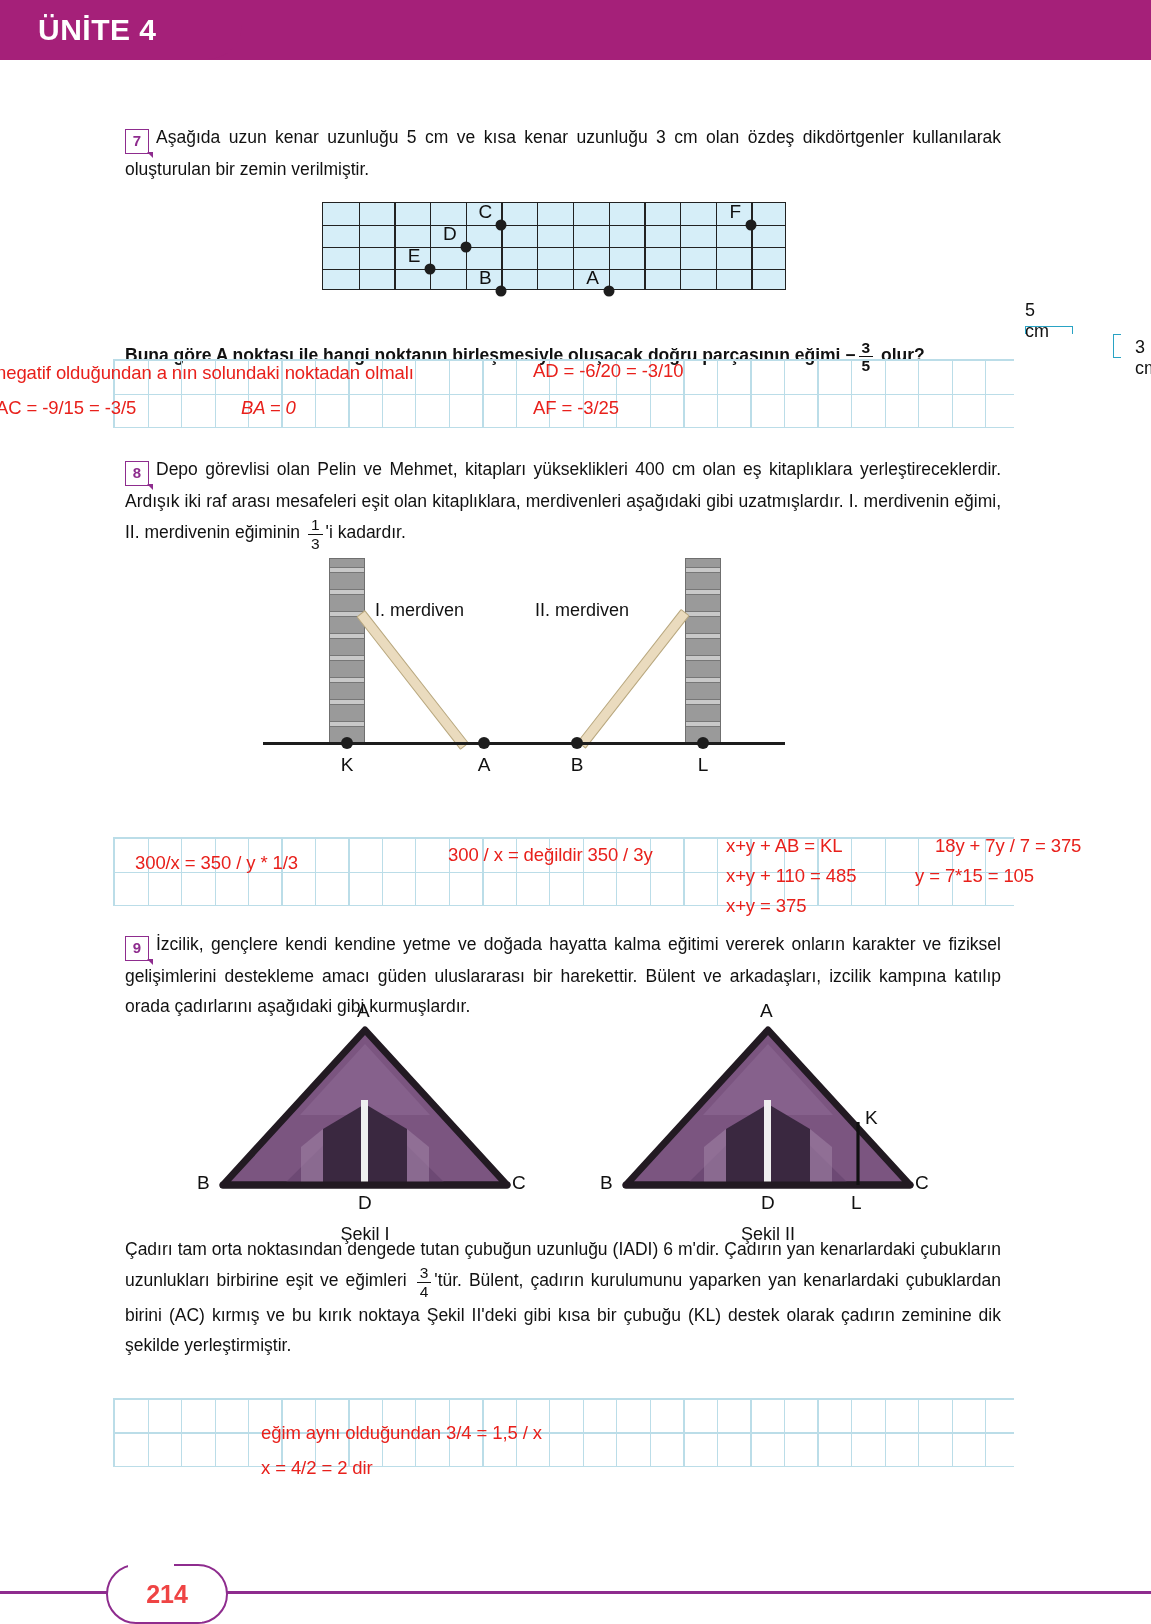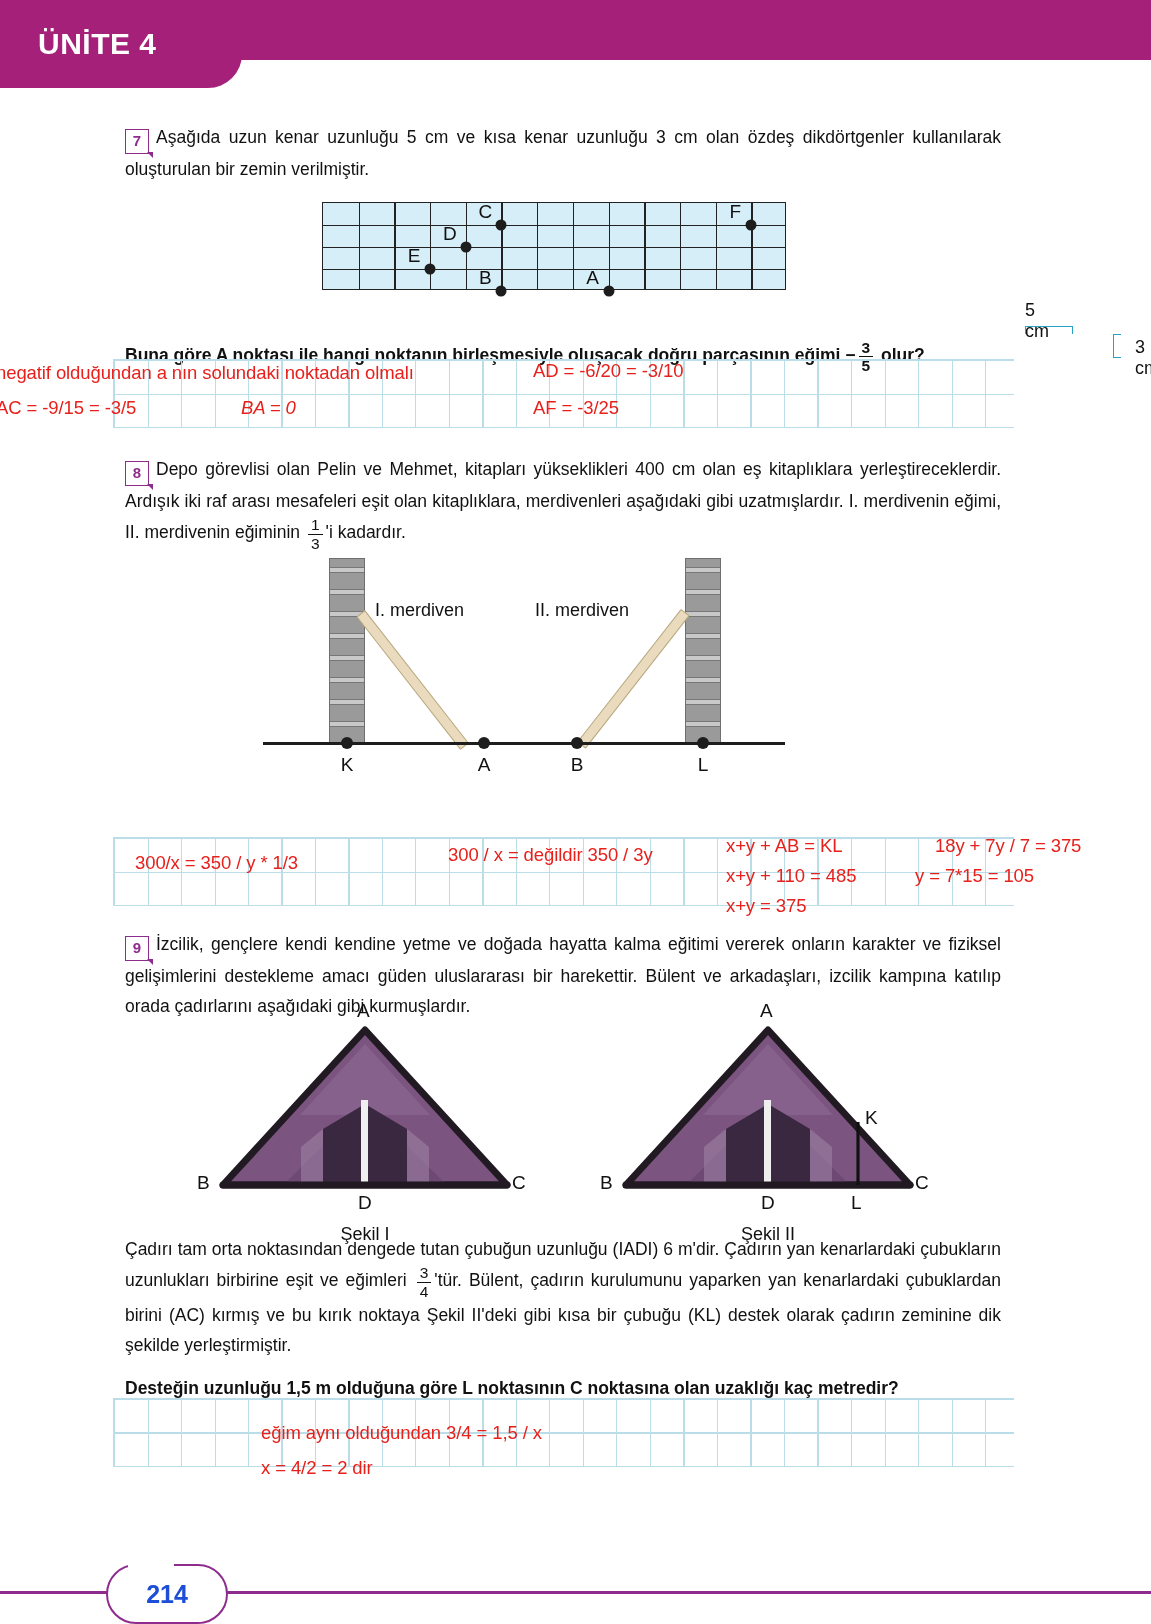--- a/index.html
+++ b/index.html
@@ -2,21 +2,21 @@
 <html lang="tr"><head>
 <meta charset="utf-8">
 <style>
   html,body{margin:0;padding:0;}
   body{
     width:1151px;height:1624px;background:#ffffff;
     font-family:"Liberation Sans", sans-serif;
     color:#1a1a1a;position:relative;overflow:hidden;
   }
   #unit-tab{
-    position:absolute;left:0;top:0;width:242px;height:88px;
+    position:absolute;left:0;top:0;width:242px;height:59px;
     background:#A52079;border-bottom-right-radius:34px;
     display:flex;align-items:center;
   }
   #unit-tab-label{
     color:#fff;font-weight:bold;font-size:30px;letter-spacing:.5px;
     margin-left:38px;
   }
   #banner-fill{
     position:absolute;left:0;top:0;width:100%;height:60px;background:#A52079;
   }
@@ -108,21 +108,21 @@
   .tentlabel{position:absolute;font-size:19px;color:#111;}
   .sekil{position:absolute;font-size:18px;color:#111;text-align:center;width:160px;}
 
   
   #footer-rule{position:absolute;left:0;top:1519px;width:1151px;height:2.6px;background:#8E2C8E;}
   #pagenum-pill{
     position:absolute;left:106px;top:1492px;width:118px;height:56px;
     border:2.6px solid #8E2C8E;border-radius:30px;background:#fff;
     display:flex;align-items:center;justify-content:center;
   }
-  #pagenum-pill span{font-size:25px;font-weight:bold;color:#1d4ed8;}
+  #pagenum-pill span{font-size:25px;font-weight:bold;color:#ef4444;}
   #pill-mask-a{position:absolute;left:128px;top:1490px;width:46px;height:6px;background:#fff;}
   #pill-mask-b{position:absolute;left:156px;top:1544px;width:46px;height:6px;background:#fff;}
 </style>
 </head>
 <body>
 
 <div id="banner-fill"></div>
 <div id="unit-tab">
   <span id="unit-tab-label">ÜNİTE 4</span>
 </div>
@@ -284,21 +284,20 @@
     <div class="tentlabel" style="left:143px;top:170px;">D</div>
     <div class="tentlabel" style="left:247px;top:85px;">K</div>
     <div class="tentlabel" style="left:233px;top:170px;">L</div>
     <div class="sekil" style="left:70px;top:202px;">Şekil II</div>
   </div>
 
   <div class="content" style="top:1150px;">
     <p class="q">
       <span>Çadırı tam orta noktasından dengede tutan çubuğun uzunluğu (IADI) 6 m'dir. Çadırın yan kenarlardaki çubukların uzunlukları birbirine eşit ve eğimleri </span><span class="frac"><span class="num">3</span><span class="den">4</span></span><span>'tür. Bülent, çadırın kurulumunu yaparken yan kenarlardaki çubuklardan birini (AC) kırmış ve bu kırık noktaya Şekil II'deki gibi kısa bir çubuğu (KL) destek olarak çadırın zeminine dik şekilde yerleştirmiştir.</span>
     </p>
-    <p class="q bold" style="margin-top:2px;">Desteğin uzunluğu 1,5 m olduğuna göre L noktasının C noktasına olan uzaklığı kaç metredir?</p>
   </div>
 
   <div class="answerbox" style="left:113px;top:1326px;width:900px;height:68px;"></div>
   <div class="ink" style="left:261px;top:1350px;">eğim aynı olduğundan 3/4 = 1,5 / x</div>
   <div class="ink" style="left:261px;top:1385px;">x = 4/2 = 2 dir</div>
 
   <div id="footer-rule"></div>
   <div id="pagenum-pill">
     <span>214</span>
   </div>

